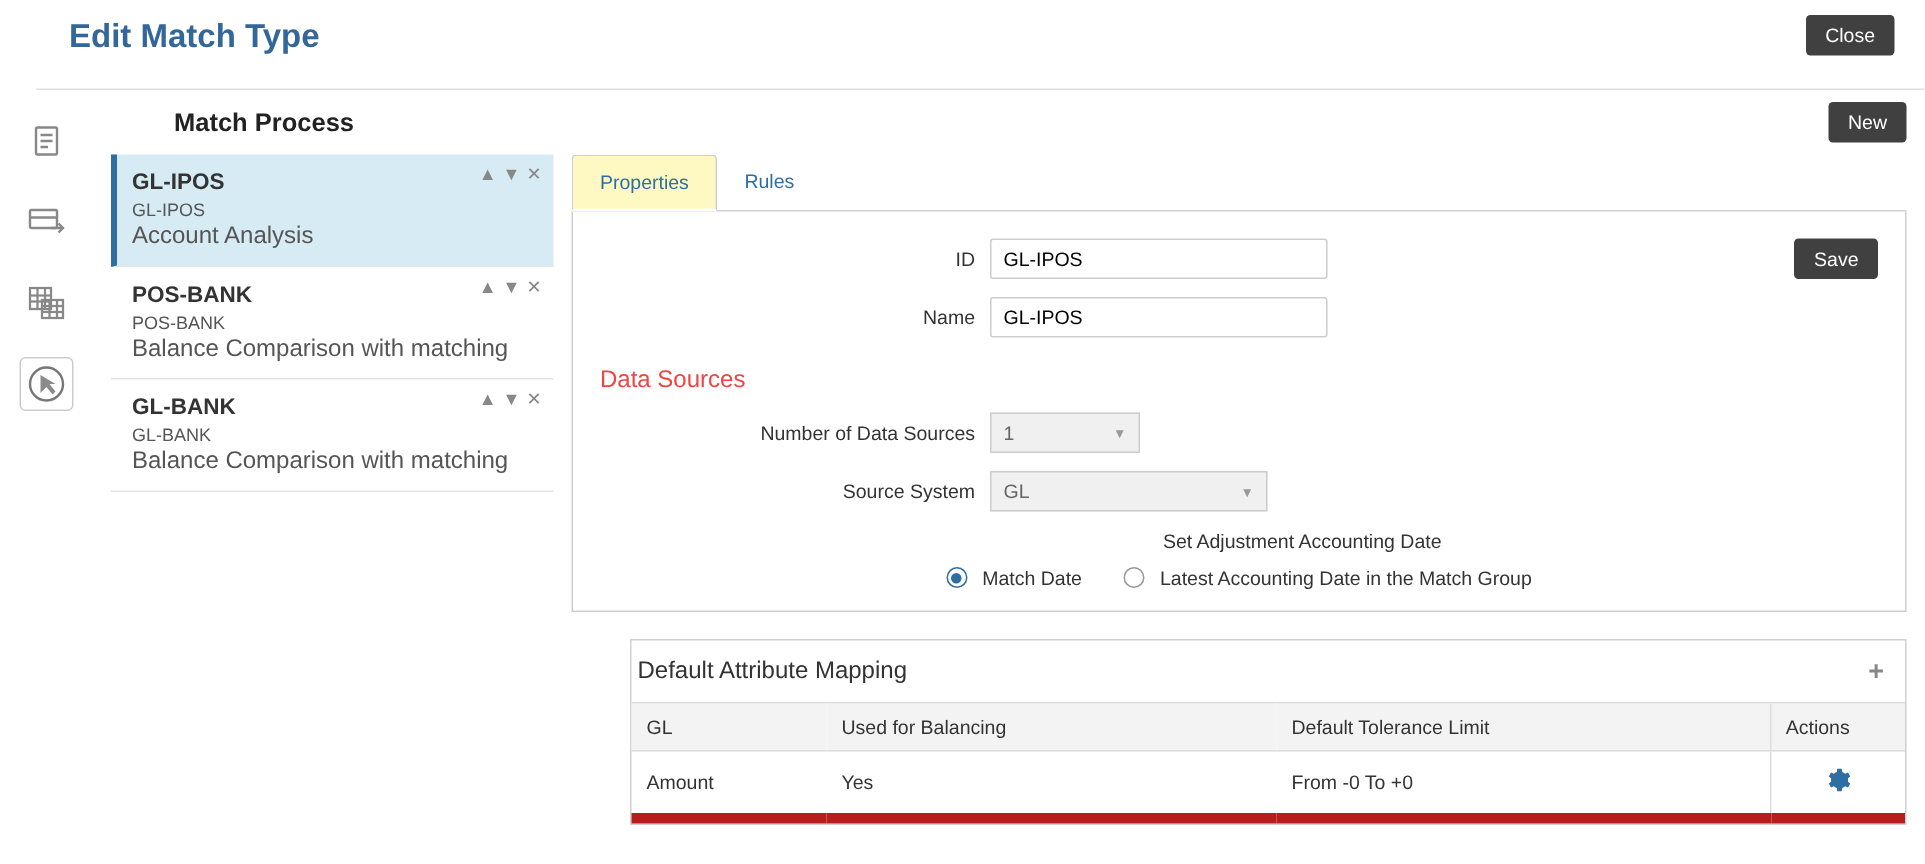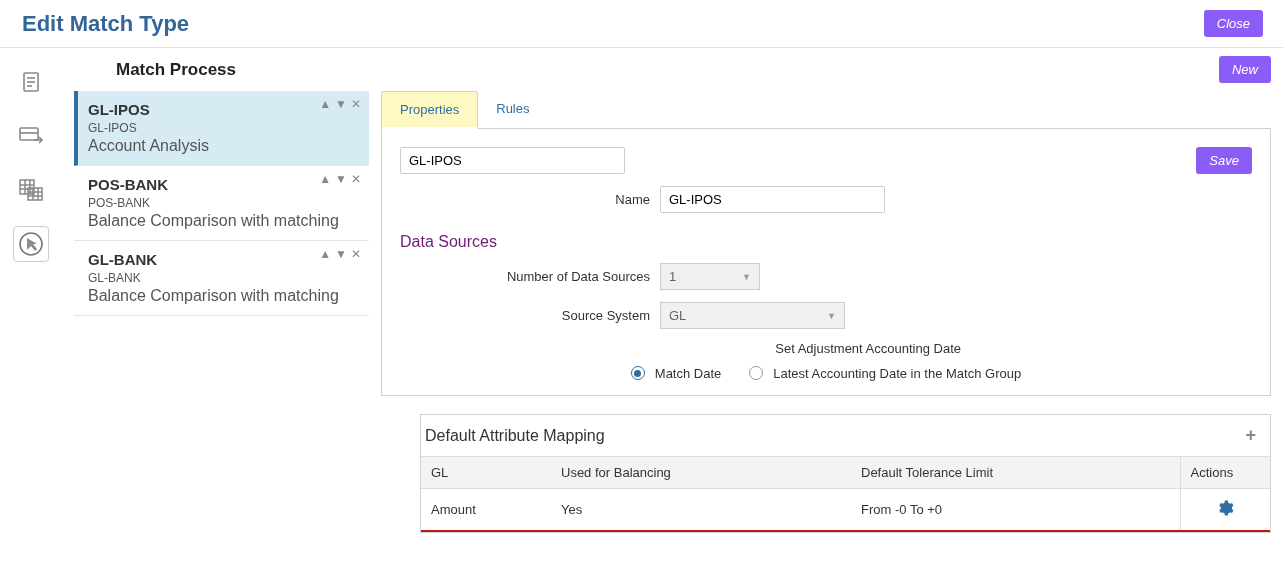--- a/index.html
+++ b/index.html
@@ -9,37 +9,37 @@
     color: #333;
     background: #fff;
     width: 1283px;
     height: 576px;
     position: relative;
   }
   .header {
     display: flex;
     justify-content: space-between;
     align-items: center;
-    padding: 10px 20px 10px 22px;
+    padding: 10px 20px 22px 22px;
     border-bottom: 1px solid #e0e0e0;
+    margin-left: 24px;
   }
   .page-title {
     color: #336699;
     font-size: 22px;
     font-weight: bold;
   }
   .btn-primary {
-    background: #8b5cf6;
+    background: #404040;
     color: #fff;
     border: none;
     padding: 6px 13px;
     border-radius: 3px;
     cursor: pointer;
     font-size: 13px;
-    font-style: italic;
   }
   .body-area {
     display: flex;
   }
   .sidebar {
     width: 62px;
     display: flex;
     flex-direction: column;
     align-items: center;
     padding-top: 16px;
@@ -181,21 +181,21 @@
     font-size: 9px;
     color: #999;
   }
   .top-form-save {
     display: flex;
     align-items: start;
   }
   .top-form-save .form-area { flex: 1; }
   .subsection-title {
     font-size: 16px;
-    color: #701a75;
+    color: #ef4444;
     margin: 8px 0 12px 0;
   }
   .radio-group {
     display: flex;
     align-items: center;
     gap: 28px;
   }
   .radio-opt { display: flex; align-items: flex-start; gap: 10px; }
   .radio {
     width: 14px; height: 14px; border-radius: 50%;
@@ -227,21 +227,21 @@
     text-align: left;
     font-weight: normal;
     background: #f3f3f3;
     border-top: 1px solid #ddd;
     border-bottom: 1px solid #ddd;
     padding: 8px 10px;
     color: #333;
   }
   table.mapping-table td {
     padding: 10px 10px;
-    border-bottom: 2px solid #b91c1c;
+    border-bottom: 7px solid #b91c1c;
   }
   .gear-icon {
     color: #2f6ea3;
     display: inline-flex;
     justify-content: center;
     cursor: pointer;
     width: 100%;
   }
   th.col-actions, td.col-actions { text-align: center; width: 90px; border-left: 1px solid #ddd; }
 </style>
@@ -335,20 +335,21 @@
       <div class="details-panel">
         <div class="tabs">
           <div class="tab active">Properties</div>
           <div class="tab">Rules</div>
         </div>
 
         <div class="panel-body">
           <div class="top-form-save">
             <div class="form-area">
               <div class="form-row">
+                <div class="form-label">ID</div>
                 <input class="form-input" value="GL-IPOS" style="">
               </div>
               <div class="form-row">
                 <div class="form-label">Name</div>
                 <input class="form-input" value="GL-IPOS" style="">
               </div>
             </div>
             <button class="btn-primary">Save</button>
           </div>
 

